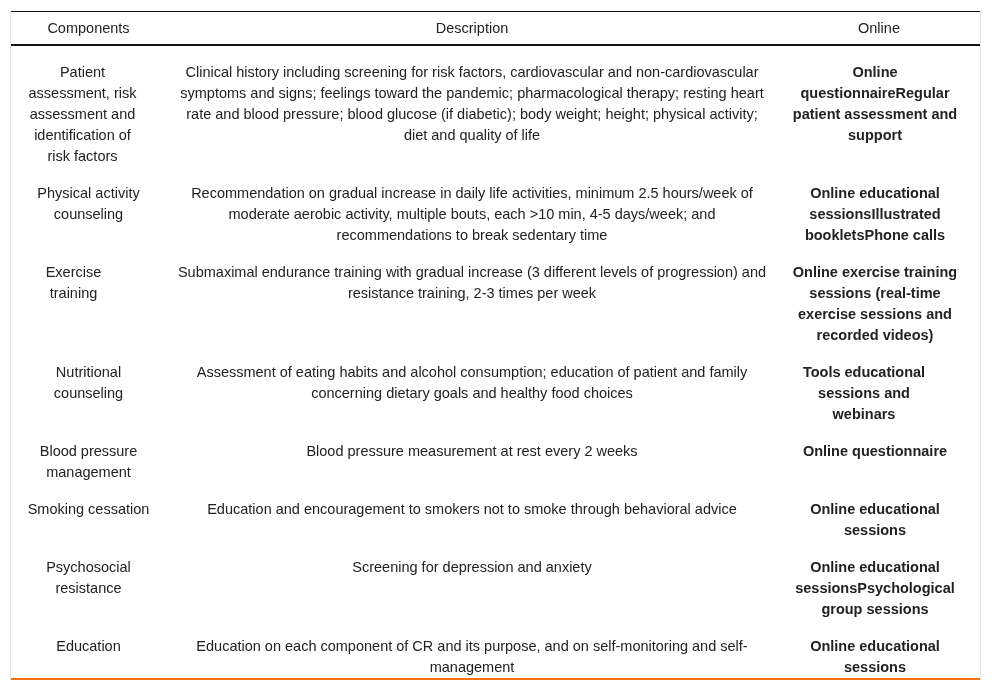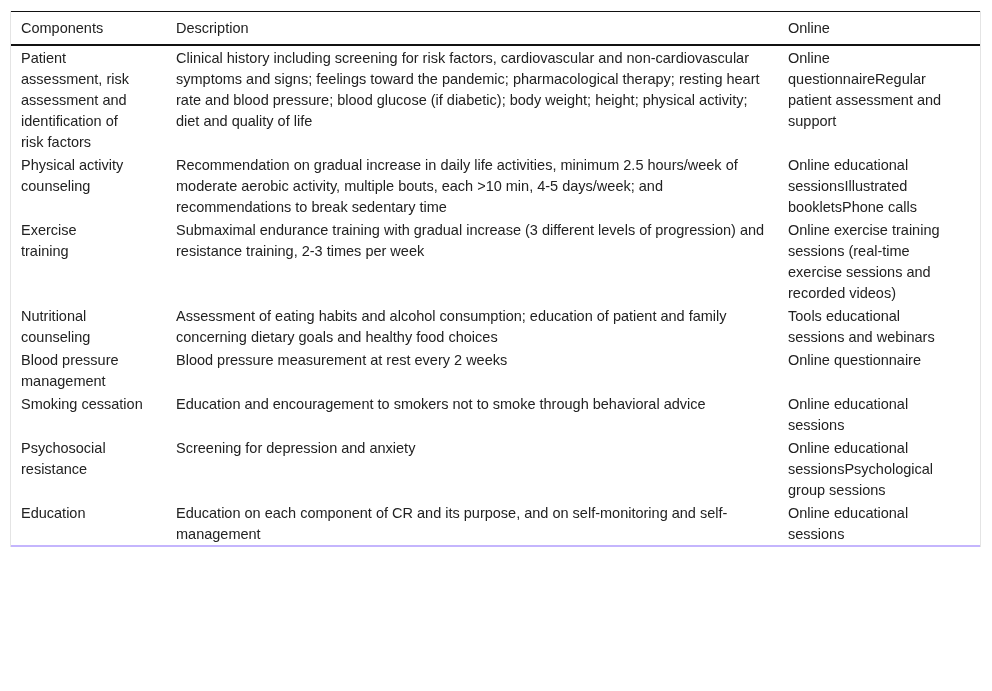--- a/index.html
+++ b/index.html
@@ -27,41 +27,41 @@
     table {
       width: 100%;
       border-collapse: collapse;
       table-layout: fixed;
     }
     thead tr {
       border-top: 1px solid #111111;
       border-bottom: 2px solid #111111;
     }
     tbody tr:last-child {
-      border-bottom: 2px solid #c4b5fd;
+      border-bottom: 2px solid #f97316;
     }
     th, td {
-      text-align: left;
+      text-align: center;
       vertical-align: top;
       font-weight: normal;
       line-height: 21px;
       padding: 0 10px;
     }
     th {
       padding-top: 6px;
       padding-bottom: 5px;
     }
     td {
-      padding-top: 2px;
+      padding-top: 16px;
       padding-bottom: 0px;
     }
     col.c1 { width: 155px; }
     col.c2 { width: 612px; }
     col.c3 { width: auto; }
-    td.tools { padding-right: 18px; }
+    td.tools { padding-right: 18px; font-weight: bold; }
   </style>
 </head>
 <body>
 
 <div class="table-wrap">
   <table>
     <colgroup>
       <col class="c1">
       <col class="c2">
       <col class="c3">

